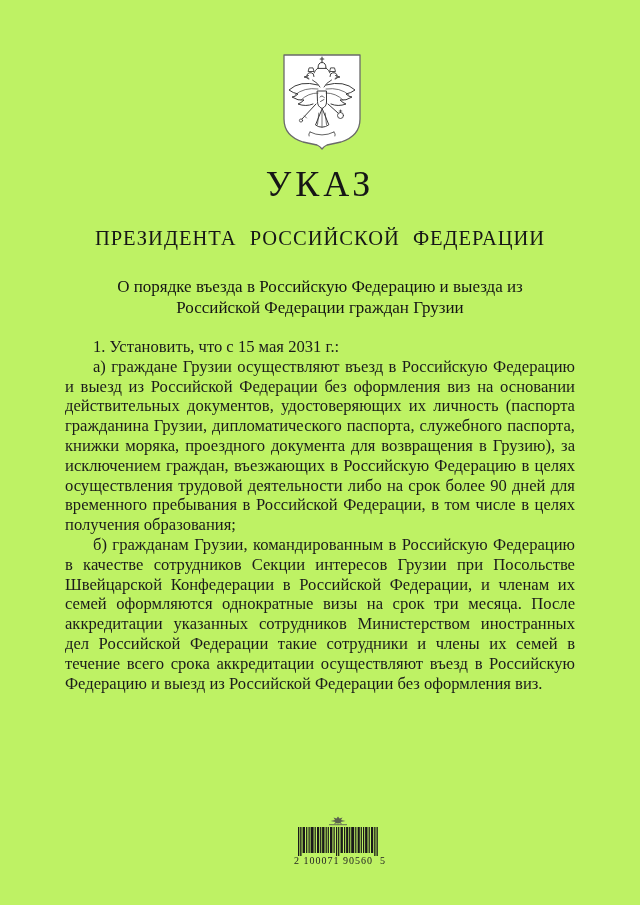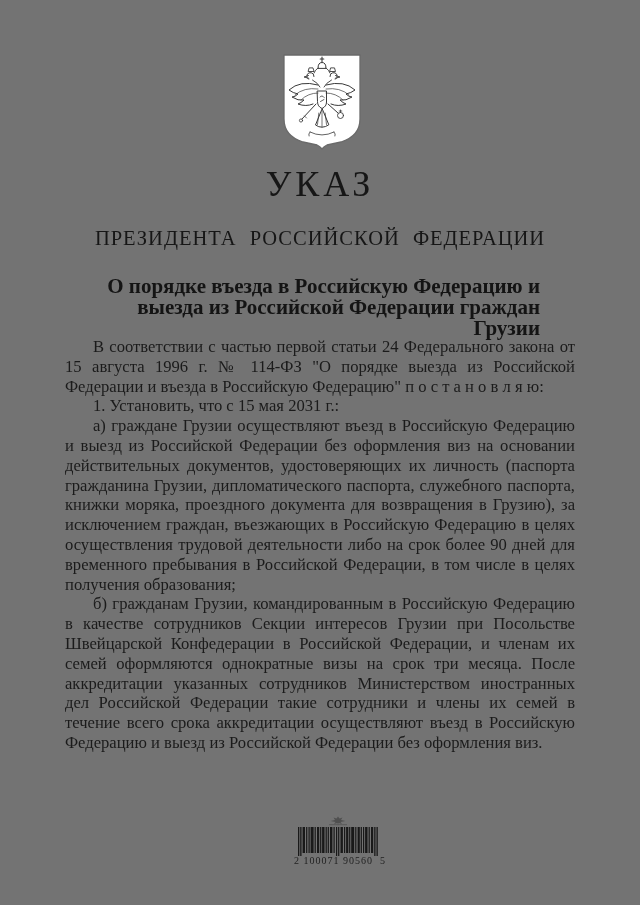--- a/index.html
+++ b/index.html
@@ -4,21 +4,21 @@
 <style>
   html, body {
     margin: 0;
     padding: 0;
     background: #ffffff;
   }
   .page {
     position: relative;
     width: 640px;
     height: 905px;
-    background: #737373;
+    background: #bef264;
     font-family: "Liberation Serif", serif;
     color: #1b1b1b;
     overflow: hidden;
   }
   .emblem {
     position: absolute;
     left: 280px;
     top: 53px;
     width: 84px;
     height: 97px;
@@ -43,23 +43,23 @@
     font-size: 20.5px;
     letter-spacing: 1px;
     word-spacing: 7px;
     color: #161616;
   }
   .subject {
     position: absolute;
     top: 276px;
     left: 100px;
     width: 440px;
-    text-align: right;
-    font-weight: bold;
-    font-size: 21px;
+    text-align: center;
+    font-weight: normal;
+    font-size: 17px;
     line-height: 21px;
     color: #141414;
   }
   .body-text {
     position: absolute;
     top: 337px;
     left: 65px;
     width: 510px;
   }
   .body-text p {
@@ -147,21 +147,20 @@
       <path d="M30 79 Q42 85 54 79 M30 79 q-2 2 -1 4 M54 79 q2 2 1 4" stroke-width=".8"></path>
     </svg>
   </div>
 
   <div class="title">УКАЗ</div>
   <div class="subtitle">ПРЕЗИДЕНТА  РОССИЙСКОЙ  ФЕДЕРАЦИИ</div>
 
   <div class="subject">О порядке въезда в Российскую Федерацию и выезда из Российской Федерации граждан Грузии</div>
 
   <div class="body-text">
-    <p>В соответствии с частью первой статьи 24 Федерального закона от 15 августа 1996 г. № 114-ФЗ "О порядке выезда из Российской Федерации и въезда в Российскую Федерацию" п о с т а н о в л я ю:</p>
     <p>1. Установить, что с 15 мая 2031 г.:</p>
     <p>а) граждане Грузии осуществляют въезд в Российскую Федерацию и выезд из Российской Федерации без оформления виз на основании действительных документов, удостоверяющих их личность (паспорта гражданина Грузии, дипломатического паспорта, служебного паспорта, книжки моряка, проездного документа для возвращения в Грузию), за исключением граждан, въезжающих в Российскую Федерацию в целях осуществления трудовой деятельности либо на срок более 90 дней для временного пребывания в Российской Федерации, в том числе в целях получения образования;</p>
     <p>б) гражданам Грузии, командированным в Российскую Федерацию в качестве сотрудников Секции интересов Грузии при Посольстве Швейцарской Конфедерации в Российской Федерации, и членам их семей оформляются однократные визы на срок три месяца. После аккредитации указанных сотрудников Министерством иностранных дел Российской Федерации такие сотрудники и члены их семей в течение всего срока аккредитации осуществляют въезд в Российскую Федерацию и выезд из Российской Федерации без оформления виз.</p>
   </div>
 
   <div class="barcode-block">
     <svg class="barcode-eagle" viewBox="0 0 20 10">
       <path d="M10 0.5 L11.5 2.5 L14.5 1.5 L13 4 L17.5 5 L12.5 6 L14 8 L10.5 7 L10 9.5 L9.5 7 L6 8 L7.5 6 L2.5 5 L7 4 L5.5 1.5 L8.5 2.5 Z" fill="#4a4a4a"></path>
       <rect x="1" y="8.2" width="18" height="1" fill="#555"></rect>
     </svg>

